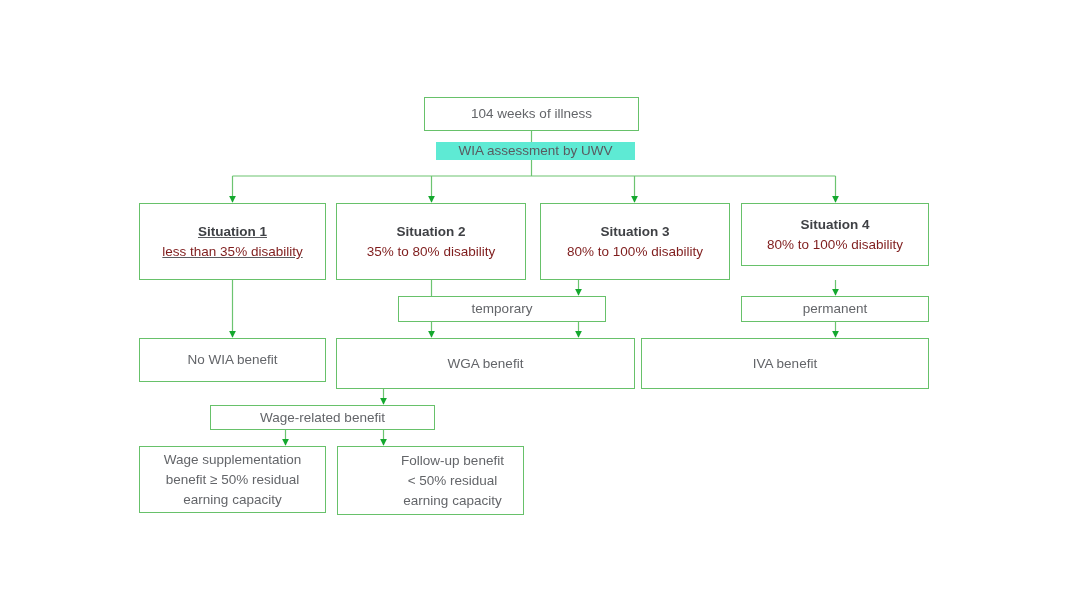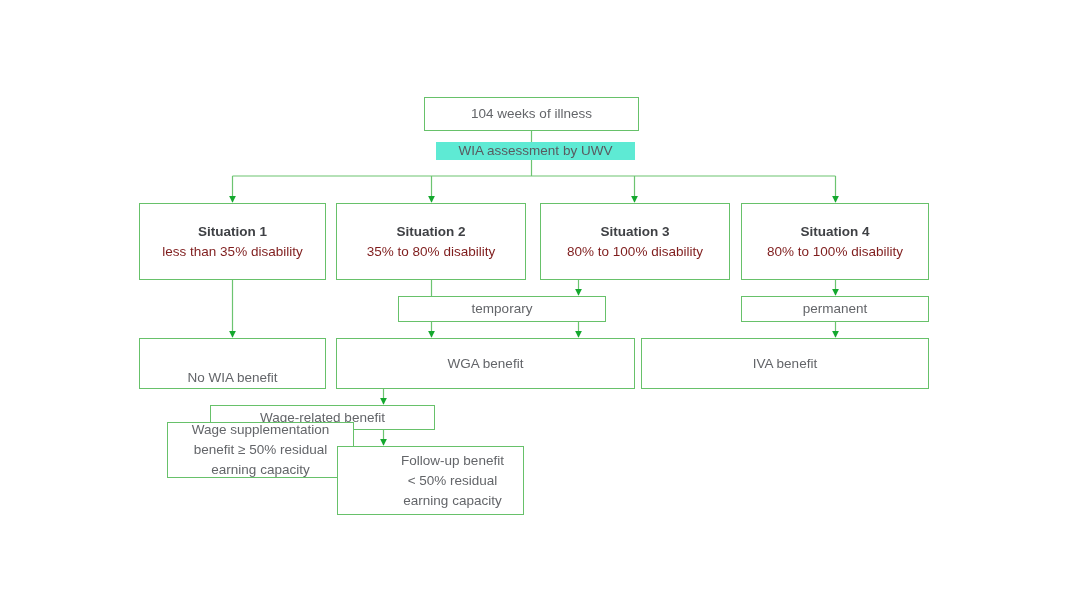--- a/index.html
+++ b/index.html
@@ -117,65 +117,65 @@
   </svg>
 
   <div class="node" style="left:424px; top:97px; width:215px; height:34px;">
     <span class="line">104 weeks of illness</span>
   </div>
 
   <div class="free-label" style="left:436px; top:142px; width:191px;">
     <span>WIA assessment by UWV</span>
   </div>
 
-  <div class="node" style="left:139px; top:203px; width:187px; height:77px;">
+  <div class="node" style="left:139px; top:203px; width:187px; height:77px;text-decoration:underline;">
     <span class="title">Situation 1</span>
     <span class="sub">less than 35% disability</span>
   </div>
 
   <div class="node" style="left:336px; top:203px; width:190px; height:77px;">
     <span class="title">Situation 2</span>
     <span class="sub">35% to 80% disability</span>
   </div>
 
   <div class="node" style="left:540px; top:203px; width:190px; height:77px;">
     <span class="title">Situation 3</span>
     <span class="sub">80% to 100% disability</span>
   </div>
 
-  <div class="node" style="left:741px; top:203px; width:188px; height:77px;">
+  <div class="node" style="left:741px; top:203px; width:188px; height:63px;">
     <span class="title">Situation 4</span>
     <span class="sub">80% to 100% disability</span>
   </div>
 
   <div class="node" style="left:398px; top:296px; width:208px; height:26px;">
     <span class="line">temporary</span>
   </div>
 
   <div class="node" style="left:741px; top:296px; width:188px; height:26px;">
     <span class="line">permanent</span>
   </div>
 
-  <div class="node" style="left:139px; top:338px; width:187px; height:51px;justify-content:flex-end;">
+  <div class="node" style="left:139px; top:338px; width:187px; height:44px;">
     <span class="line">No WIA benefit</span>
   </div>
 
   <div class="node" style="left:336px; top:338px; width:299px; height:51px;">
     <span class="line">WGA benefit</span>
   </div>
 
   <div class="node" style="left:641px; top:338px; width:288px; height:51px;">
     <span class="line">IVA benefit</span>
   </div>
 
   <div class="node" style="left:210px; top:405px; width:225px; height:25px;justify-content:center;">
     <span class="line">Wage-related benefit</span>
   </div>
 
-  <div class="node" style="left:139px; top:422px; width:187px; height:56px;margin-left:28px;">
+  <div class="node" style="left:139px; top:446px; width:187px; height:67px;">
     <span class="line">Wage supplementation</span>
     <span class="line">benefit ≥ 50% residual</span>
     <span class="line">earning capacity</span>
   </div>
 
   <div class="node" style="left:337px; top:446px; width:187px; height:69px;padding-left:44px;">
     <span class="line">Follow-up benefit</span>
     <span class="line">&lt; 50% residual</span>
     <span class="line">earning capacity</span>
   </div>

